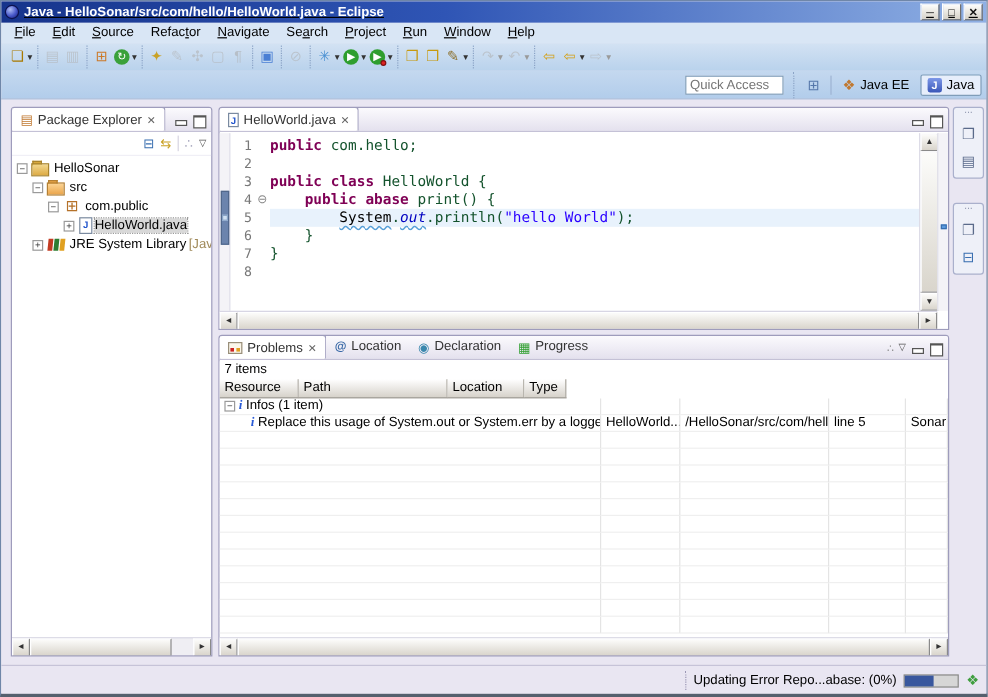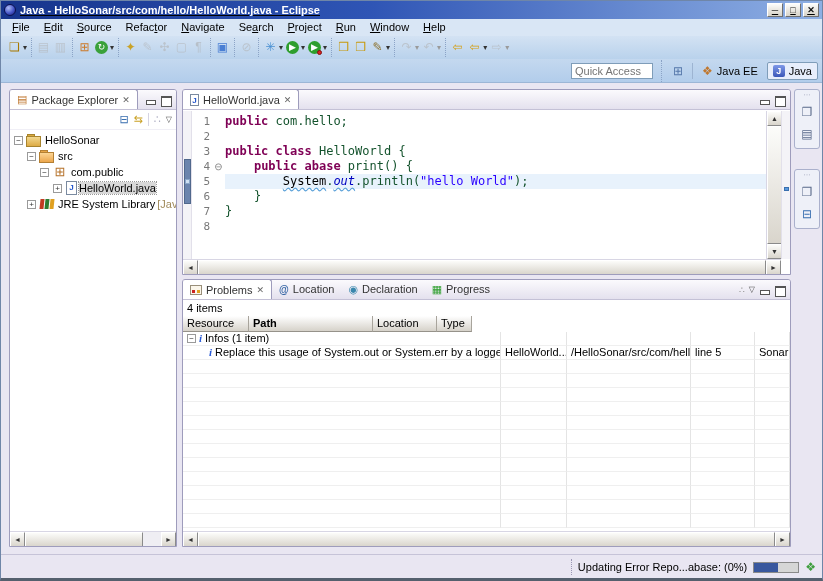--- a/index.html
+++ b/index.html
@@ -465,24 +465,24 @@
           </span>
           <span class="tab-spacer"></span>
         <span class="pbtns">
           <span class="pbtn pbtn-menu">∴</span>
           <span class="pbtn pbtn-dd">▽</span>
           <span class="pbtn pbtn-min"></span>
           <span class="pbtn pbtn-max"></span>
         </span>
       </div>
       <div class="pr-body">
-        <div class="items-label">4 items</div>
+        <div class="items-label">7 items</div>
         <div class="tblhead" id="problems-header">
             <span class="th" style="width: 66px;">Resource</span>
-            <span class="th" style="width: 124px; font-weight: bold;">Path</span>
+            <span class="th" style="width: 124px;">Path</span>
             <span class="th" style="width: 64px;">Location</span>
             <span class="th" style="width: 35px;">Type</span>
           </div>
         <div id="problems-rows">
             <div class="tr">
               <span class="td" style="width: 318px;">
                 <span class="grp-exp">−</span>
                 <span class="ico-info">i</span>
                 <span>Infos (1 item)</span>
               </span>

